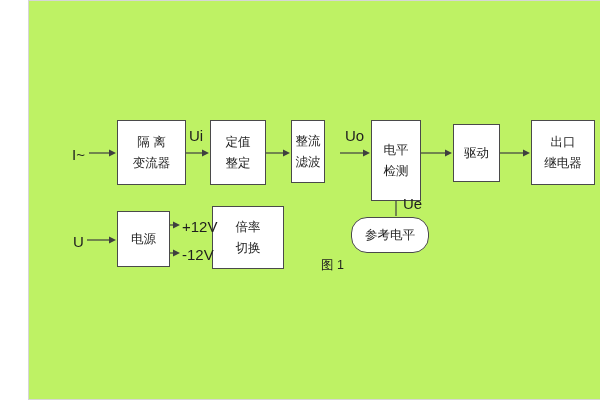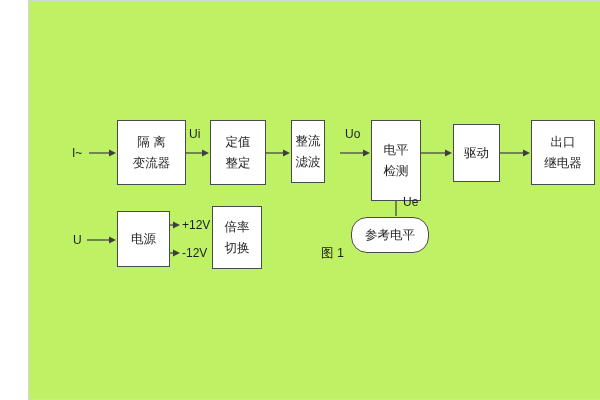--- a/index.html
+++ b/index.html
@@ -26,21 +26,21 @@
     flex-direction: column;
     align-items: center;
     justify-content: center;
     gap: 8px;
     font-size: 12.5px;
     line-height: 1;
     white-space: nowrap;
   }
   .lbl {
     position: absolute;
-    font-size: 12px;
+    font-size: 15px;
     line-height: 1;
     white-space: nowrap;
   }
   svg.arrows { position: absolute; left: 0; top: 0; }
   .arrow line { stroke: #3f3f3f; stroke-width: 1.2; }
   .arrow polygon { fill: #3f3f3f; }
   .caption { font-size: 12.5px; }
 </style>
 </head>
 <body>
@@ -116,32 +116,32 @@
 
   <div class="box" style="left:88px; top:210px; width:53px; height:56px;">
     <div>电源</div>
   </div>
 
   <div class="box" style="left:502px; top:119px; width:64px; height:65px;">
     <div>出口</div>
     <div>继电器</div>
   </div>
 
-  <div class="box" style="left:183px; top:205px; width:50px; height:63px;">
+  <div class="box" style="left:183px; top:205px; width:72px; height:63px;">
     <div>倍率</div>
     <div>切换</div>
   </div>
 
   <div class="box" style="left:322px; top:216px; width:78px; height:36px;border-radius:16px;">
     <div>参考电平</div>
   </div>
 
   <div class="lbl" style="left:43px; top:146px;">I~</div>
   <div class="lbl" style="left:44px; top:233px;">U</div>
   <div class="lbl" style="left:160px; top:127px;">Ui</div>
   <div class="lbl" style="left:316px; top:127px;">Uo</div>
   <div class="lbl" style="left:374px; top:195px;">Ue</div>
   <div class="lbl" style="left:153px; top:218px;">+12V</div>
   <div class="lbl" style="left:153px; top:246px;">-12V</div>
 
-  <div class="lbl caption" style="left:292px; top:246px;">图 1</div>
+  <div class="lbl caption" style="left:292px; top:258px;">图 1</div>
 
 </div>
 
 </body></html>

